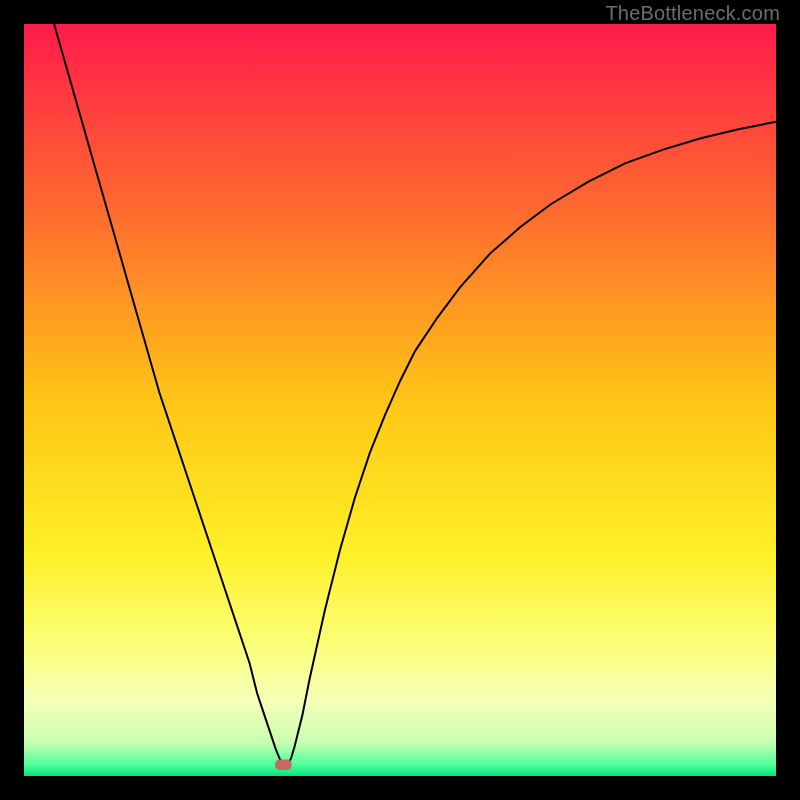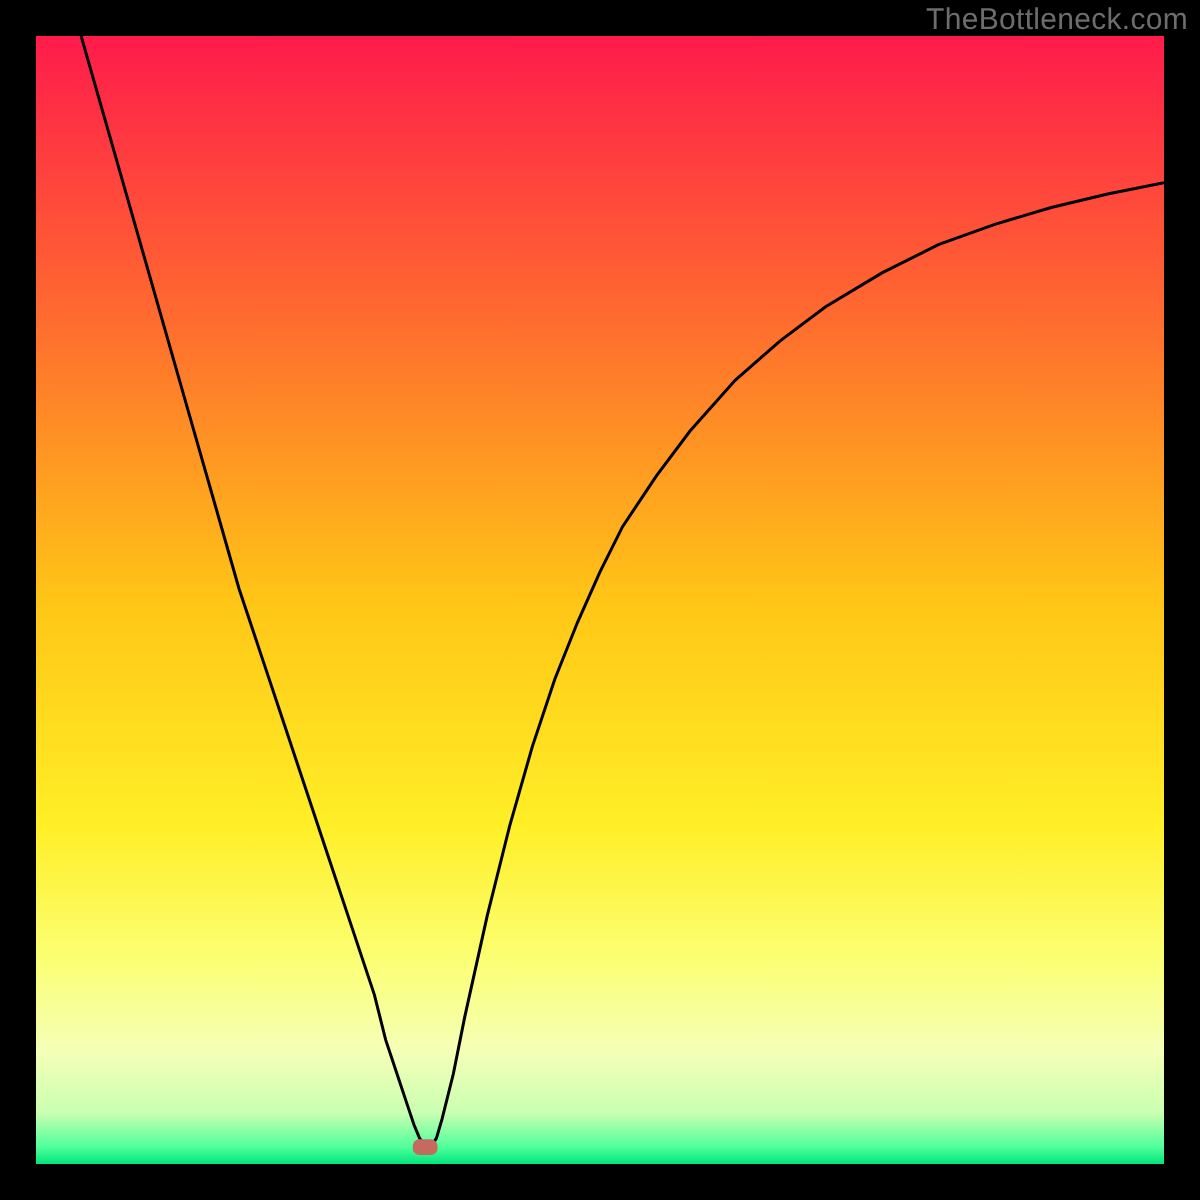--- a/index.html
+++ b/index.html
@@ -38,21 +38,21 @@
     inset: 0;
   }
   .curve-layer svg {
     display: block;
     width: 100%;
     height: 100%;
   }
   .watermark {
     position: absolute;
     top: 2px;
-    right: 8px;
+    right: 20px;
     color: #6d6d6d;
     font-size: 20px;
     letter-spacing: 0.2px;
     user-select: none;
   }
 </style>
 </head>
 <body>
 
 <div class="stage">

